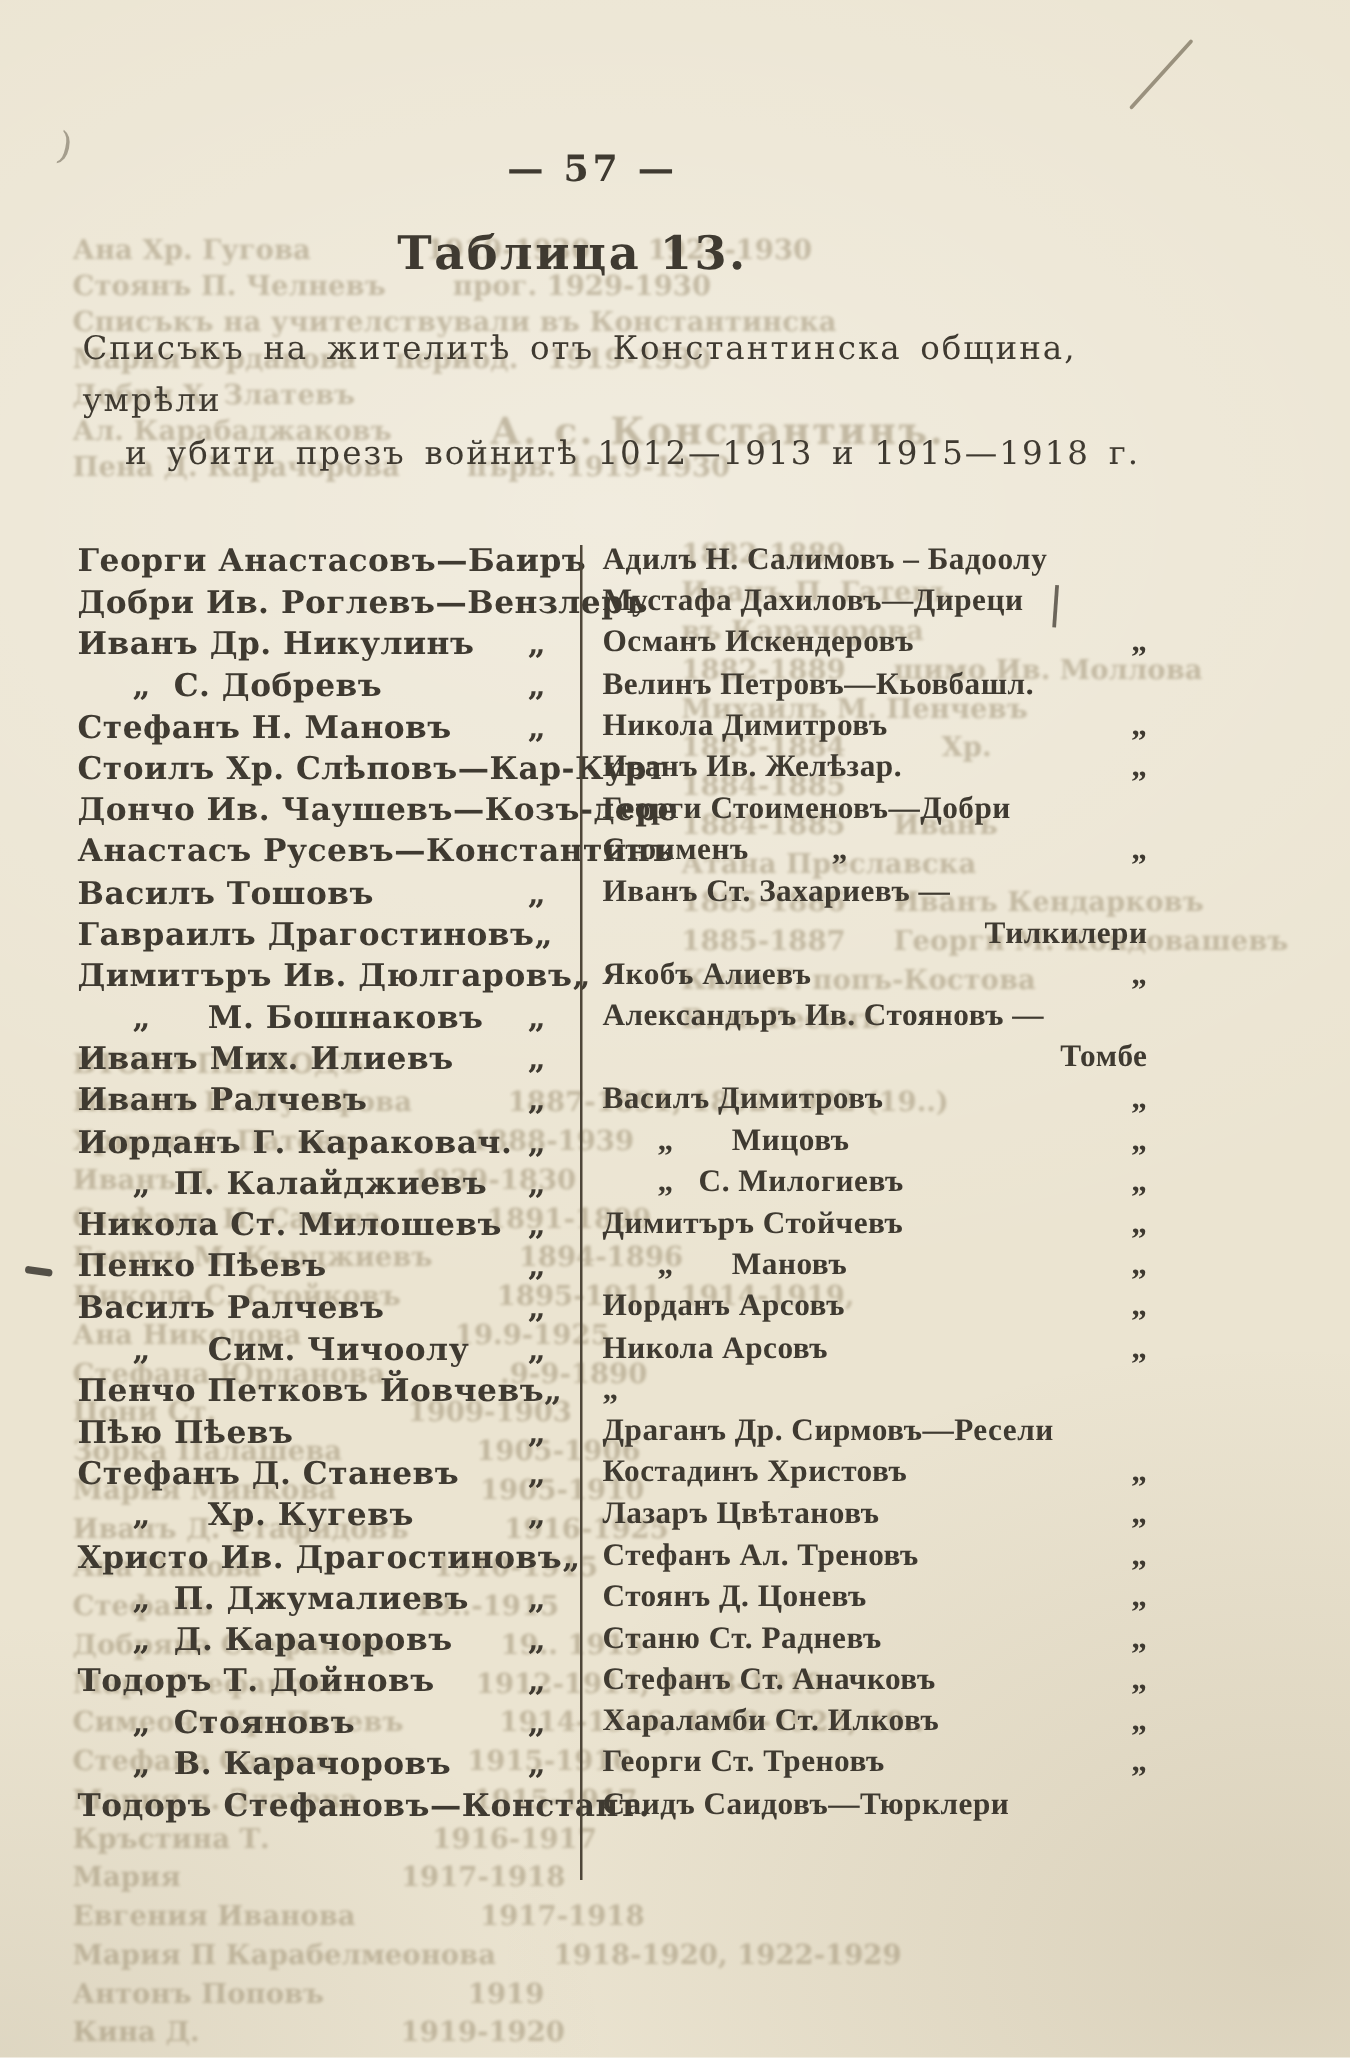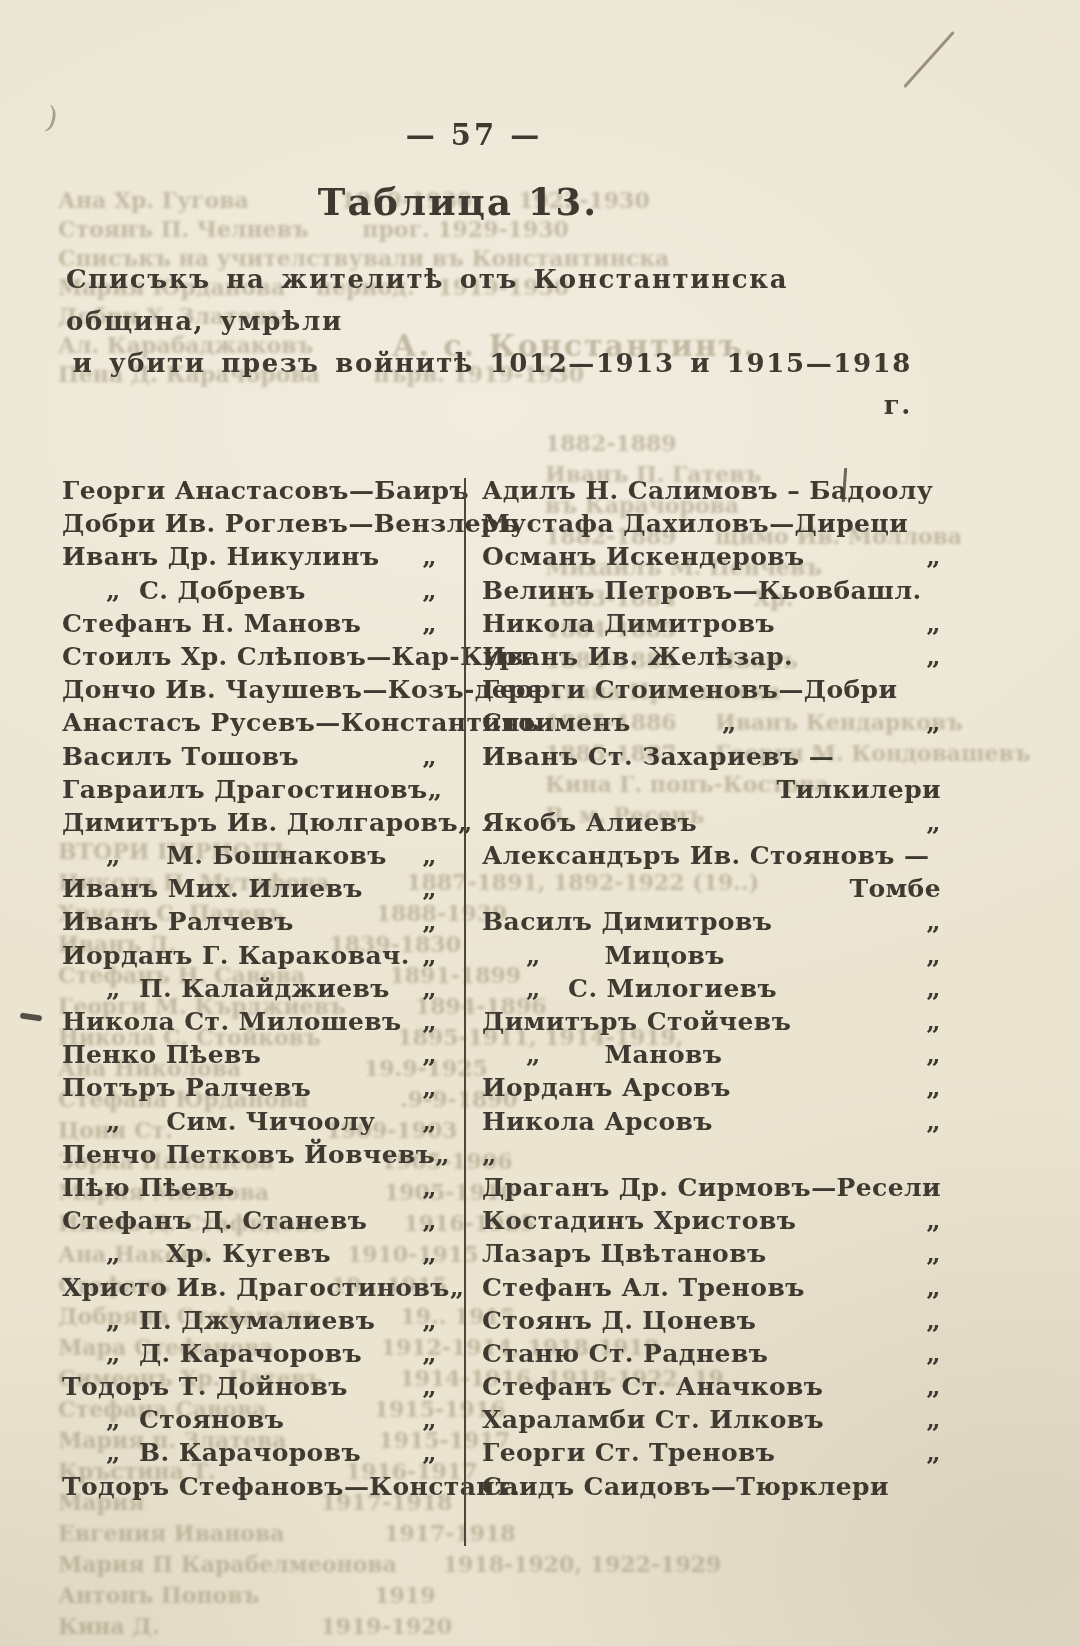--- a/index.html
+++ b/index.html
@@ -28,28 +28,28 @@
     transform:rotate(-48deg);border-radius:2px;opacity:.75;}
   .artifact-paren{left:46px;top:100px;font-size:30px;color:#6b6353;opacity:.55;transform:rotate(12deg);}
   .artifact-tick{left:843px;top:468px;width:3px;height:34px;background:#4a443a;opacity:.8;transform:rotate(4deg);}
   .artifact-smudge{left:20px;top:1014px;width:22px;height:6px;background:#2e2a24;opacity:.8;transform:rotate(8deg);border-radius:3px;}
   
   .content{position:relative;z-index:2;padding-top:118px;}
   .page-number{text-align:center;font-size:29px;line-height:34px;font-weight:bold;
     letter-spacing:3px;transform:translateX(-66px);}
   .title{margin:28px 0 0 0;text-align:center;font-size:37px;line-height:44px;font-weight:bold;
     letter-spacing:2px;transform:translateX(-82px);}
-  .subtitle{margin:34px 0 0 66px;width:874px;font-size:26px;line-height:42px;font-weight:bold;
+  .subtitle{margin:34px 0 0 66px;width:874px;font-size:26px;line-height:42px;font-weight:normal;
     letter-spacing:1.6px;word-spacing:5px;}
   .subtitle .line2{display:block;text-align:right;transform:translateX(-28px);}
   .columns{display:flex;margin:50px 0 0 62px;width:856px;}
   .col{display:block;}
   .col-left{width:402px;}
   .divider{width:0;border-left:2.5px solid var(--divider,#4e4639);height:1068px;margin-top:2px;}
-  .col-right{flex:1;padding-left:16px;}
+  .col-right{flex:1;padding-left:16px;font-family:Liberation Serif, serif;}
   .row{display:flex;justify-content:space-between;align-items:baseline;height:33.2px;
     font-size:25px;font-weight:bold;letter-spacing:.4px;white-space:pre;}
   .col-left .row{padding-right:27px;}
   .row .nm{white-space:pre;}
   .row.indent .nm{padding-left:44px;}
   .row .dt{white-space:pre;}
 </style>
 </head>
 <body>
 
@@ -87,21 +87,21 @@
           <div class="row"><span class="nm">Василъ Тошовъ</span><span class="dt">„</span></div>
           <div class="row"><span class="nm">Гавраилъ Драгостиновъ</span><span class="dt">„</span></div>
           <div class="row"><span class="nm">Димитъръ Ив. Дюлгаровъ</span><span class="dt">„</span></div>
           <div class="row indent"><span class="nm">„     М. Бошнаковъ</span><span class="dt">„</span></div>
           <div class="row"><span class="nm">Иванъ Мих. Илиевъ</span><span class="dt">„</span></div>
           <div class="row"><span class="nm">Иванъ Ралчевъ</span><span class="dt">„</span></div>
           <div class="row"><span class="nm">Иорданъ Г. Караковач.</span><span class="dt">„</span></div>
           <div class="row indent"><span class="nm">„  П. Калайджиевъ</span><span class="dt">„</span></div>
           <div class="row"><span class="nm">Никола Ст. Милошевъ</span><span class="dt">„</span></div>
           <div class="row"><span class="nm">Пенко Пѣевъ</span><span class="dt">„</span></div>
-          <div class="row"><span class="nm">Потъръ Ралчевъ</span><span class="dt">„</span></div>
+          <div class="row"><span class="nm">Василъ Ралчевъ</span><span class="dt">„</span></div>
           <div class="row indent"><span class="nm">„     Сим. Чичоолу</span><span class="dt">„</span></div>
           <div class="row"><span class="nm">Пенчо Петковъ Йовчевъ</span><span class="dt">„</span></div>
           <div class="row"><span class="nm">Пѣю Пѣевъ</span><span class="dt">„</span></div>
           <div class="row"><span class="nm">Стефанъ Д. Станевъ</span><span class="dt">„</span></div>
           <div class="row indent"><span class="nm">„     Хр. Кугевъ</span><span class="dt">„</span></div>
           <div class="row"><span class="nm">Христо Ив. Драгостиновъ</span><span class="dt">„</span></div>
           <div class="row indent"><span class="nm">„  П. Джумалиевъ</span><span class="dt">„</span></div>
           <div class="row indent"><span class="nm">„  Д. Карачоровъ</span><span class="dt">„</span></div>
           <div class="row"><span class="nm">Тодоръ Т. Дойновъ</span><span class="dt">„</span></div>
           <div class="row indent"><span class="nm">„  Стояновъ</span><span class="dt">„</span></div>

